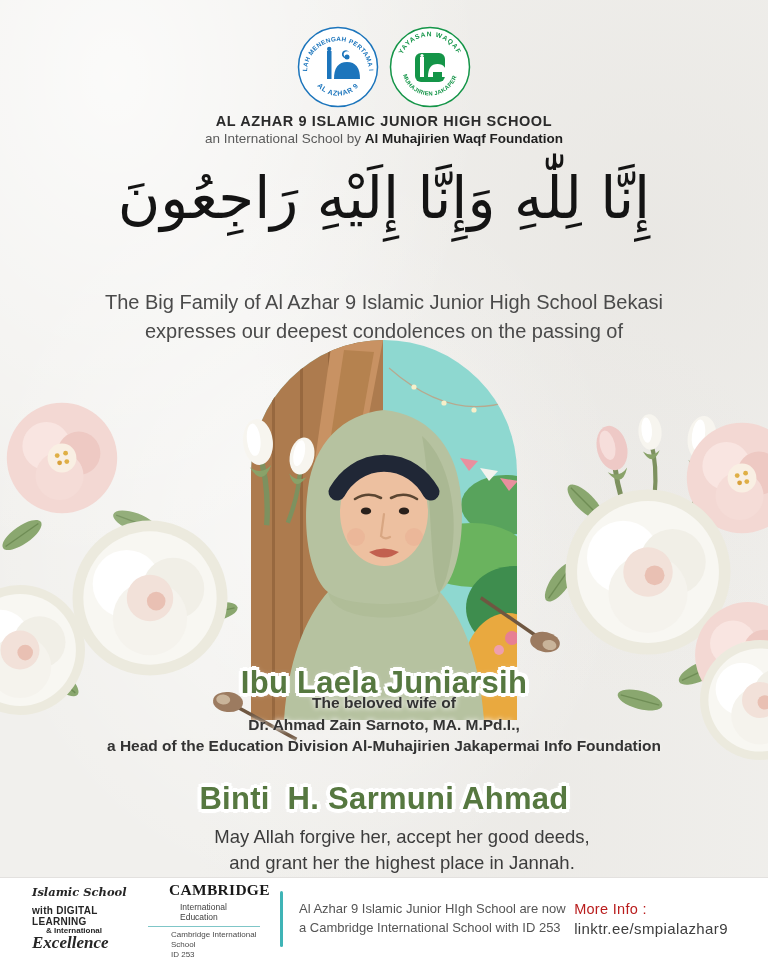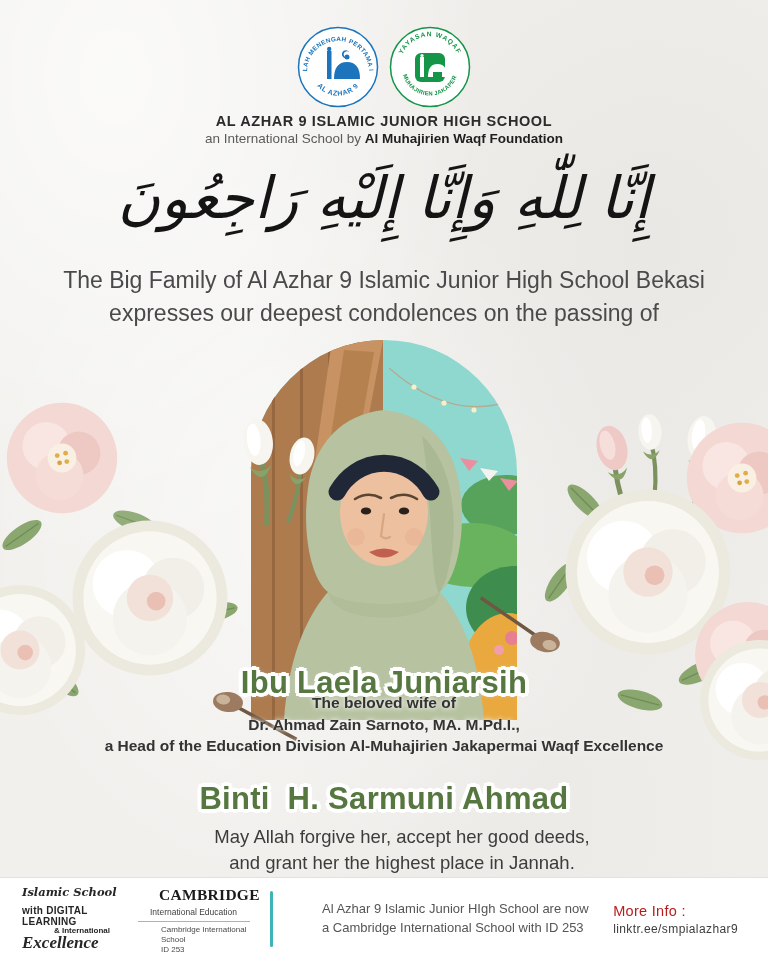--- a/index.html
+++ b/index.html
@@ -15,56 +15,56 @@
   }
   .abs { position:absolute; left:0; right:0; text-align:center; }
 
   
   .logos { top:26px; display:flex; justify-content:center; gap:10px; }
   .title { top:113px; font-size:14.5px; font-weight:bold; letter-spacing:.6px; color:#2b2b2b; }
   .tagline { top:131px; font-size:13.5px; color:#5a5a5a; }
   .tagline b { color:#1f1f1f; }
 
   
-  .arabic { top:152px; font-family:"DejaVu Sans", sans-serif; font-size:58px; color:#141414; direction:rtl; line-height:1.6;font-style:italic; }
-
-  
-  .condolence { top:264px; font-size:23px; color:#4a4a4a; line-height:1.45; }
+  .arabic { top:152px; font-family:"DejaVu Sans", sans-serif; font-size:58px; color:#141414; direction:rtl; line-height:1.6; }
+
+  
+  .condolence { top:288px; font-size:20px; color:#4a4a4a; line-height:1.45; }
 
   
   .scene-svg { position:absolute; left:224px; top:340px; width:320px; height:380px; }
   .flowers-svg { position:absolute; left:0; top:350px; width:768px; height:420px; pointer-events:none; }
 
   
   .name { top:586px; font-size:31px; font-weight:800; letter-spacing:.3px; color:#567840; line-height:1.25; white-space:pre-wrap;
     text-shadow:-3px -3px 0 #fff,3px -3px 0 #fff,-3px 3px 0 #fff,3px 3px 0 #fff,0 -4px 0 #fff,0 4px 0 #fff,-4px 0 0 #fff,4px 0 0 #fff,0 0 7px #fff; }
   .relation { top:692px; font-size:15.5px; font-weight:bold; color:#333; line-height:1.4;
     text-shadow:0 0 4px #f1f0ed,0 0 6px #f1f0ed; }
   .date { top:759px; font-size:24px; font-weight:500; color:#1e1e1e; letter-spacing:.2px; }
   .prayer { top:824px; font-size:18.5px; color:#3c3c3c; line-height:1.42;padding-left:36px; }
 
   
   .footer { position:absolute; left:0; right:0; bottom:0; height:83px; background:#ffffff;
-    border-top:1px solid #e3e1df; display:flex; align-items:center; padding:0 22px; }
+    border-top:1px solid #e3e1df; display:flex; align-items:center; padding:0 32px; }
   .exc-logo { width:106px; color:#262626; line-height:1.05; text-align:left; flex:none; }
   .exc-l1 { font-family:"DejaVu Serif", serif; font-style:italic; font-weight:bold; font-size:11.5px; }
   .exc-l2 { font-size:10px; font-weight:bold; letter-spacing:.3px; margin-top:8px; }
-  .exc-l3 { font-size:8px; font-weight:bold; margin-left:32px; }
+  .exc-l3 { font-size:8px; font-weight:bold; margin-left:14px; }
   .exc-l4 { font-family:Liberation Serif, serif; font-style:italic; font-weight:bold; font-size:17px; margin-top:-2px; }
   .cam-logo { flex:none; margin-left:10px; width:118px; text-align:left; }
   .cam-row { display:flex; align-items:center; gap:21px; }
   .cam-name { font-family:"Liberation Serif", serif; font-weight:bold; font-size:15.5px; color:#1a1a1a; letter-spacing:.3px; }
-  .cam-sub { font-size:8.5px; color:#3f3f3f; margin:1px 0 0 12px; }
+  .cam-sub { font-size:8.5px; color:#3f3f3f; margin:1px 0 0 32px; }
   .cam-rule { border:none; border-top:1.5px solid #7fc6c8; margin:4px 0 3px 0; width:112px; }
   .cam-school { font-size:8px; color:#4a4a4a; line-height:1.25;margin-left:23px; }
   .v-divider { flex:none; width:3px; height:56px; background:#3fb4b6; border-radius:2px; margin:0 16px 0 14px; }
-  .note { flex:none; text-align:left; font-size:13px; color:#555; line-height:1.45;margin-left:33px; }
+  .note { flex:none; text-align:left; font-size:13px; color:#555; line-height:1.45; }
   .more-info { margin-left:auto; text-align:left; padding-right:8px; }
   .more-label { font-size:14.5px; color:#b91c1c; letter-spacing:.3px; }
-  .more-link { font-size:12px; color:#3d3d3d; letter-spacing:.4px; margin-top:3px; text-decoration:none; display:block; cursor:pointer; }
+  .more-link { font-size:15px; color:#3d3d3d; letter-spacing:.4px; margin-top:3px; text-decoration:none; display:block; cursor:pointer; }
 </style>
 </head>
 <body>
 
 <div class="poster">
 
   <div class="abs logos">
     <svg width="82" height="82" viewBox="0 0 82 82">
       <circle cx="41" cy="41" r="39.5" fill="#ffffff" stroke="#1c75bc" stroke-width="1.5"></circle>
       <defs>
@@ -235,21 +235,21 @@
   </svg>
 
   <div class="abs name">
     <div>Ibu Laela Juniarsih</div>
     <div>Binti  H. Sarmuni Ahmad</div>
   </div>
 
   <div class="abs relation">
     <div>The beloved wife of</div>
     <div>Dr. Ahmad Zain Sarnoto, MA. M.Pd.I.,</div>
-    <div>a Head of the Education Division Al-Muhajirien Jakapermai Waqf Excellence</div>
+    <div>a Head of the Education Division Al-Muhajirien Jakapermai Info Foundation</div>
   </div>
 
 
   <div class="abs prayer">
     <div>May Allah forgive her, accept her good deeds,</div>
     <div>and grant her the highest place in Jannah.</div>
     <div>Aamiin Ya Rabbal ‘Alamin.</div>
   </div>
 
   <div class="footer">

